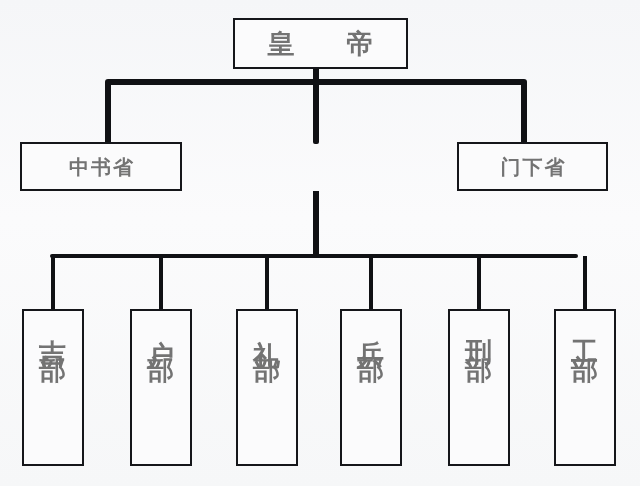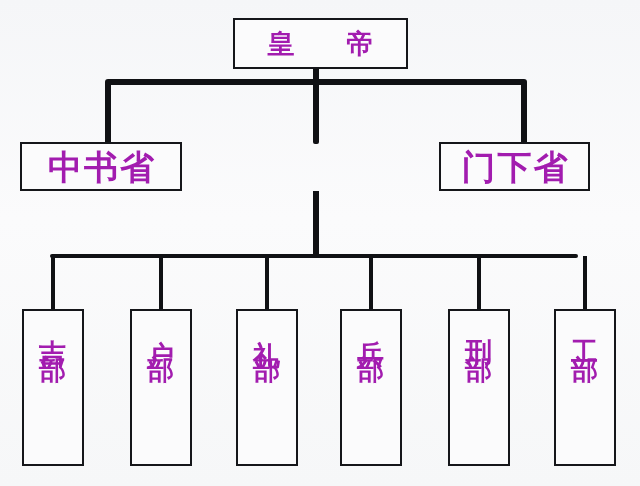--- a/index.html
+++ b/index.html
@@ -25,21 +25,21 @@
     position: absolute;
     box-sizing: border-box;
     background: #fbfbfc;
     border: 2px solid #15161a;
     display: flex;
     align-items: center;
     justify-content: center;
     z-index: 3;
   }
   .node .label {
-    color: #a21caf;
+    color: #737373;
     font-weight: 700;
     line-height: 1;
     white-space: pre;
   }
 
   
   .node-emperor {
     left: 233px;
     top: 18px;
     width: 175px;
@@ -50,27 +50,27 @@
     letter-spacing: 11px;
     text-indent: 11px;
   }
 
   
   .node-dept {
     top: 142px;
     height: 49px;
   }
   .node-dept .label {
-    font-size: 34px;
+    font-size: 20px;
     letter-spacing: 2px;
     text-indent: 2px;
   }
   .dept-0 { left: 20px;  width: 162px; }
   .dept-1 { left: 230px; width: 162px; }
-  .dept-2 { left: 439px; width: 151px; }
+  .dept-2 { left: 457px; width: 151px; }
 
   
   .node-ministry {
     top: 309px;
     width: 62px;
     height: 157px;
     align-items: flex-start;
     justify-content: center;
     padding-top: 7px;
   }

